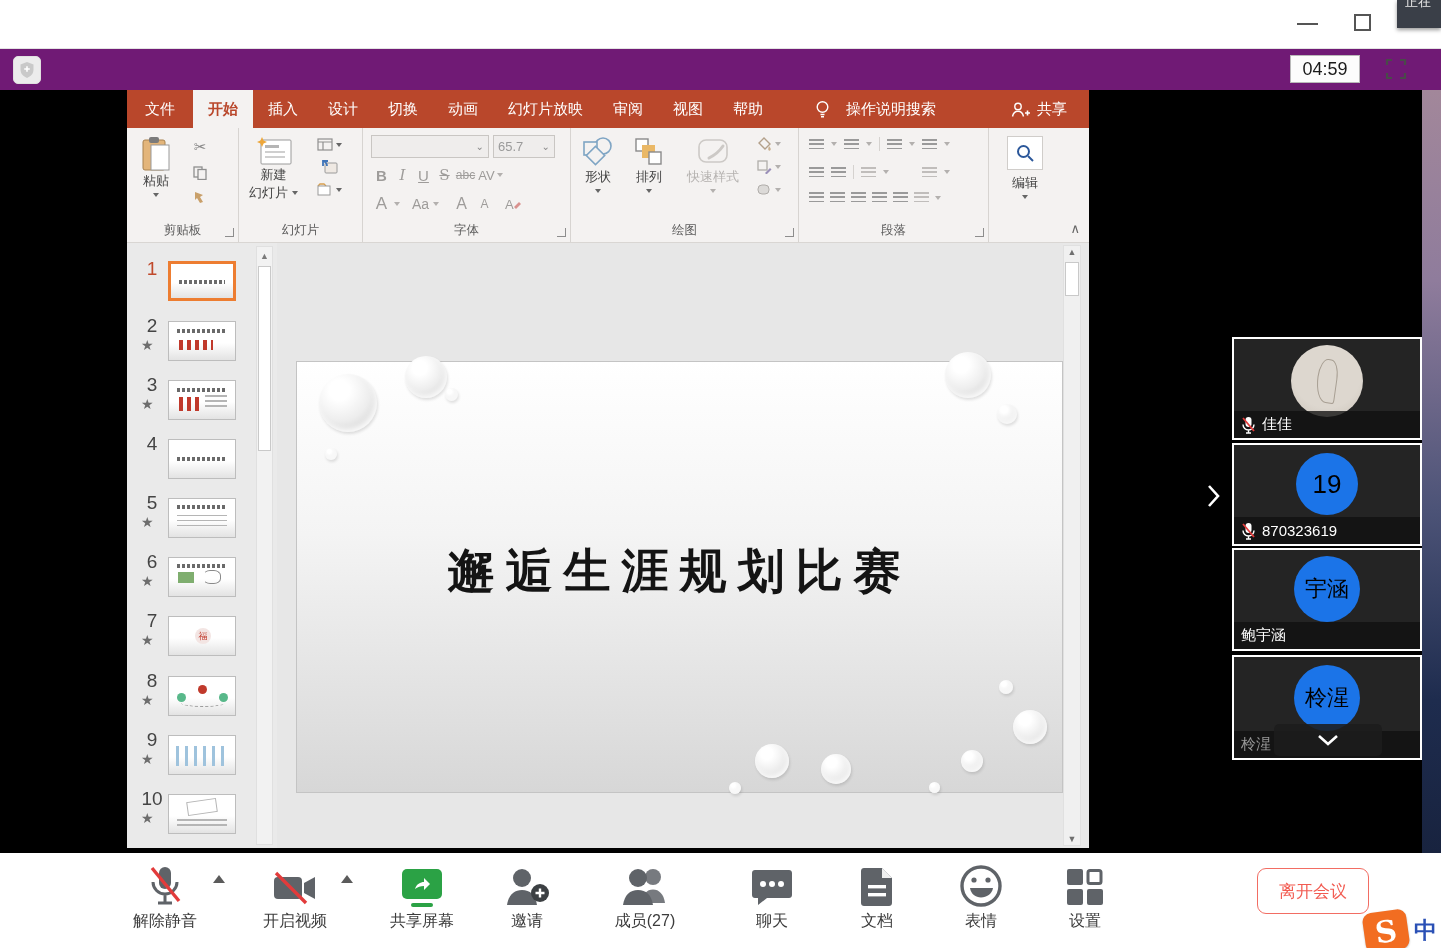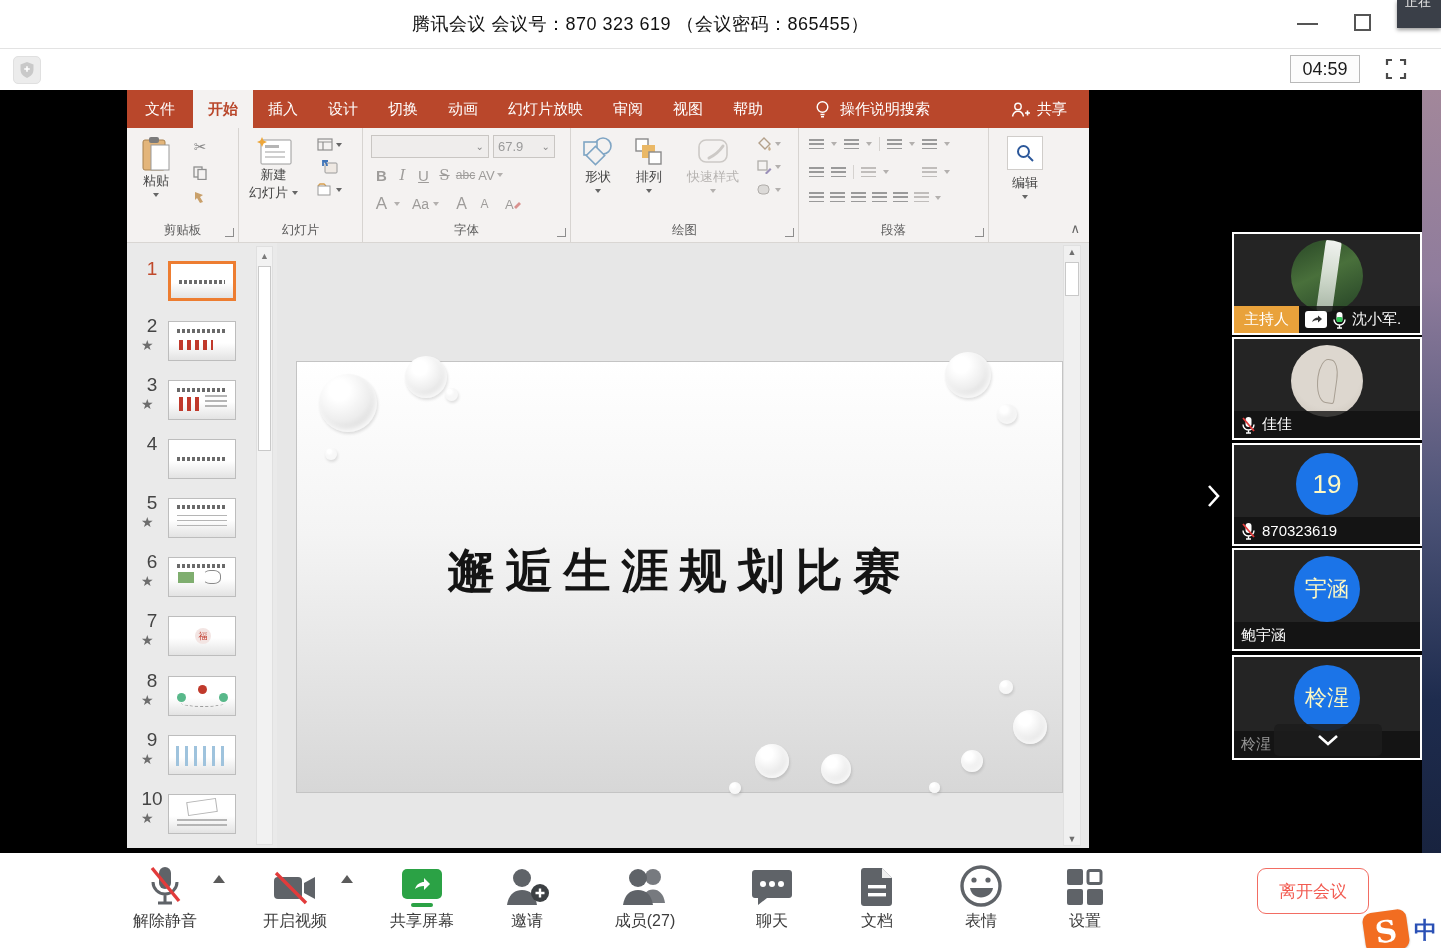--- a/index.html
+++ b/index.html
@@ -8,35 +8,35 @@
 
   
   .titlebar { position:absolute; left:0; top:0; width:1441px; height:48px; background:#fff; }
   .tb-title { position:absolute; left:0; right:160px; top:0; height:48px; display:flex; align-items:center; justify-content:center; font-size:18px; color:#111; letter-spacing:.5px; }
   .win-min { position:absolute; right:123px; top:23px; width:21px; height:2px; background:#555; cursor:pointer; }
   .win-max { position:absolute; right:70px; top:14px; width:17px; height:17px; border:2px solid #555; cursor:pointer; }
   .tb-tooltip { position:absolute; right:0; top:0; width:44px; height:28px; background:#3a3f48; overflow:hidden; box-shadow:0 2px 4px rgba(0,0,0,.4); }
   .tb-tooltip span { position:absolute; top:-7px; left:8px; color:#e8e8e8; font-size:13px; white-space:nowrap; }
 
   
-  .subbar { position:absolute; left:0; top:48px; width:1441px; height:42px; background:#ffffff; border-top:1px solid #e3e3e3; }
+  .subbar { position:absolute; left:0; top:48px; width:1441px; height:42px; background:#701a75; border-top:1px solid #e3e3e3; }
   .shield-btn { position:absolute; left:13px; top:7px; width:28px; height:28px; background:#ececec; border:1px solid #e0e0e0; border-radius:5px; display:flex; align-items:center; justify-content:center; cursor:pointer; }
   .timer-box { position:absolute; right:81px; top:6px; width:70px; height:28px; background:#fcfcfc; border:1px solid #b9b9b9; display:flex; align-items:center; justify-content:center; font-size:18px; color:#1a1a1a; }
   .fs-btn { position:absolute; right:33px; top:8px; width:24px; height:24px; cursor:pointer; }
 
   
   .stage { position:absolute; left:0; top:90px; width:1433px; height:763px; background:#000; }
 
   
   .ppt { position:absolute; left:127px; top:0; width:962px; height:758px; background:#e8e8e8; }
   .tabs { position:absolute; left:0; top:0; width:962px; height:38px; background:#b9472b; display:flex; align-items:stretch; }
   .tab { color:#fff; font-size:15px; padding:0 15px; display:flex; align-items:center; cursor:pointer; }
   .tab.file { padding:0 18px; }
   .tab.active { background:#f4f2f1; color:#b9472b; font-weight:bold; }
-  .tellme { position:absolute; left:688px; top:0; height:38px; display:flex; align-items:center; gap:10px; color:#fff; font-size:15px; cursor:pointer; }
+  .tellme { position:absolute; left:688px; top:0; height:38px; display:flex; align-items:center; gap:16px; color:#fff; font-size:15px; cursor:pointer; }
   .share-btn { position:absolute; left:884px; top:0; height:38px; display:flex; align-items:center; gap:7px; color:#fff; font-size:15px; cursor:pointer; }
 
   .ribbon { position:absolute; left:0; top:38px; width:962px; height:115px; background:#f4f2f1; display:flex; border-bottom:1px solid #d9d6d3; }
   .grp { position:relative; border-right:1px solid #d7d4d1; height:100%; }
   .grp-label { position:absolute; bottom:3px; left:0; right:0; text-align:center; font-size:12.5px; color:#5c5c5c; }
   .launcher { position:absolute; right:4px; bottom:5px; width:9px; height:9px; border-right:1.6px solid #8d8d8d; border-bottom:1.6px solid #8d8d8d; cursor:pointer; }
   .bigbtn { display:flex; flex-direction:column; align-items:center; cursor:pointer; color:#444; font-size:13px; }
   .caret { width:0; height:0; border-left:3.5px solid transparent; border-right:3.5px solid transparent; border-top:4px solid #666; display:inline-block; }
   .caret.dim { border-top-color:#b3b0ae; }
   .li { display:inline-block; width:15px; height:11px; background:repeating-linear-gradient(#9a9a9a 0 1.6px, transparent 1.6px 4.4px); }
@@ -72,21 +72,21 @@
   .expand { position:absolute; left:1198px; top:388px; width:30px; height:36px; display:flex; align-items:center; justify-content:center; cursor:pointer; }
 
   
   .videos { position:absolute; left:1232px; top:142px; width:190px; height:528px; }
   .tile { position:absolute; left:0; width:190px; height:103px; background:#242424; border:2px solid #fff; overflow:hidden; }
   .avatar { position:absolute; left:50%; transform:translateX(-50%); border-radius:50%; }
   .av-photo { top:6px; width:72px; height:72px; background:linear-gradient(155deg,#33542d 15%,#49703b 45%,#2f4f2c 85%); position:relative; overflow:hidden; }
   .av-photo .fall { position:absolute; left:30px; top:-4px; width:16px; height:80px; background:linear-gradient(180deg,rgba(255,255,255,.95),rgba(255,255,255,.55)); transform:rotate(8deg); border-radius:8px; }
   .av-sketch { top:6px; width:72px; height:72px; background:radial-gradient(circle at 50% 40%, #ddd7cf 60%, #c9c2b8 100%); position:relative; }
   .av-sketch i { position:absolute; left:26px; top:14px; width:20px; height:44px; border:1.5px solid #a79e92; border-radius:45% 45% 10% 60%; transform:rotate(8deg); }
-  .av-blue { background:#1b74e8; color:#fef9c3; display:flex; align-items:center; justify-content:center; }
+  .av-blue { background:#1b74e8; color:#000000; display:flex; align-items:center; justify-content:center; }
   .namebar { position:absolute; left:0; right:0; bottom:0; height:27px; background:rgba(15,15,15,.78); display:flex; align-items:center; color:#fff; font-size:15px; gap:6px; padding-left:7px; }
   .host-badge { height:27px; background:#e9a23b; color:#fff; display:flex; align-items:center; padding:0 10px; font-size:15px; margin-left:-7px; }
   .screen-mini { width:22px; height:17px; background:#fff; border-radius:3px; display:flex; align-items:center; justify-content:center; }
   .chev-overlay { position:absolute; left:40px; bottom:2px; width:108px; height:32px; background:rgba(28,28,28,.88); border-radius:5px; display:flex; align-items:center; justify-content:center; cursor:pointer; }
 
   .wallpaper { position:absolute; left:1422px; top:0; width:19px; height:763px; background:linear-gradient(180deg,#a2879a 0%,#8f7c9c 25%,#4c5377 55%,#1e2c4e 80%,#18233f 100%); }
 
   
   .dock { position:absolute; left:0; top:853px; width:1441px; height:95px; background:#fff; }
   .tool { position:absolute; top:8px; width:100px; text-align:center; cursor:pointer; }
@@ -96,21 +96,20 @@
   .leave-btn { position:absolute; left:1257px; top:15px; width:112px; height:46px; border:1.5px solid #f26d63; border-radius:9px; background:#fff; color:#f25c52; font-size:17px; display:flex; align-items:center; justify-content:center; cursor:pointer; }
   .sogou { position:absolute; left:1364px; top:58px; width:44px; height:40px; background:#f26d21; border-radius:9px; transform:rotate(-8deg); display:flex; align-items:center; justify-content:center; color:#fff; font-weight:bold; font-size:30px; font-family:"DejaVu Serif",serif; box-shadow:0 1px 2px rgba(0,0,0,.25); }
   .ime-zh { position:absolute; left:1414px; top:62px; font-size:23px; font-weight:bold; color:#2a50b5; }
 
   svg { display:block; }
 </style>
 </head>
 <body>
 
 <div class="titlebar">
-  <div class="tb-title">腾讯会议 会议号：870 323 619 （会议密码：865455）</div>
   <div class="win-min"></div>
   <div class="win-max"></div>
   <div class="tb-tooltip">
     <span>正在</span>
   </div>
 </div>
 
 <div class="subbar">
   <div class="shield-btn">
     <span>
@@ -236,21 +235,21 @@
         </div>
         <div class="grp-label">幻灯片</div>
       </div>
 
       <div class="grp" style="width:208px">
         <div class="combo" style="position:absolute;left:8px;top:7px;width:118px">
           <span></span>
             <span style="color:#8a8a8a;font-size:10px">⌄</span>
         </div>
         <div class="combo" style="position:absolute;left:130px;top:7px;width:62px">
-          <span>67.9</span>
+          <span>65.7</span>
             <span style="color:#8a8a8a;font-size:10px">⌄</span>
         </div>
         <div style="position:absolute;left:8px;top:38px;display:flex;align-items:center">
           <span class="fglyph" style="font-weight:bold">B</span>
           <span class="fglyph" style="font-style:italic;font-family:'DejaVu Serif',serif">I</span>
           <span class="fglyph" style="text-decoration:underline">U</span>
           <span class="fglyph" style="text-decoration:line-through;font-family:'DejaVu Serif',serif">S</span>
           <span class="fglyph" style="font-size:12px;text-decoration:line-through">abc</span>
           <span class="fglyph" style="font-size:13px">AV</span>
           <span class="caret dim"></span>
@@ -486,41 +485,20 @@
   </div>
 
   <div class="expand">
     <svg width="15" height="26" viewBox="0 0 15 26" fill="none" stroke="#fff" stroke-width="2.6">
         <path d="M3 3l9 10-9 10"></path>
       </svg>
   </div>
 
   <div class="videos">
 
-    <div class="tile" style="top:0">
-      <div class="avatar av-photo">
-          <div class="fall"></div>
-        </div>
-      <div class="namebar">
-        <span class="host-badge">主持人</span>
-        <span class="screen-mini">
-          <svg width="13" height="11" viewBox="0 0 13 11">
-              <path d="M2 8c1-3 3.5-4.5 6-4.5V1.5L12 5 8 8.5V6C5.5 6 3.5 6.8 2 8z" fill="#333"></path>
-            </svg>
-        </span>
-        <span>
-          <svg width="13" height="18" viewBox="0 0 13 18">
-              <rect x="3.5" y="1" width="6" height="10" rx="3" fill="#fff"></rect>
-              <rect x="3.5" y="6" width="6" height="5" rx="1.5" fill="#35c759"></rect>
-              <path d="M1 8.5a5.5 5.5 0 0 0 11 0M6.5 14v3M4 17h5" stroke="#fff" stroke-width="1.4" fill="none"></path>
-            </svg>
-        </span>
-        <span style="white-space:nowrap;overflow:hidden">沈小军.</span>
-      </div>
-    </div>
 
     <div class="tile" style="top:105px">
       <div class="avatar av-sketch">
           <i></i>
         </div>
       <div class="namebar">
         <span>
           <svg width="15" height="18" viewBox="0 0 15 18">
               <rect x="4.5" y="1" width="6" height="10" rx="3" fill="#fff"></rect>
               <path d="M2 8.5a5.5 5.5 0 0 0 11 0M7.5 14v3M5 17h5" stroke="#fff" stroke-width="1.4" fill="none"></path>

